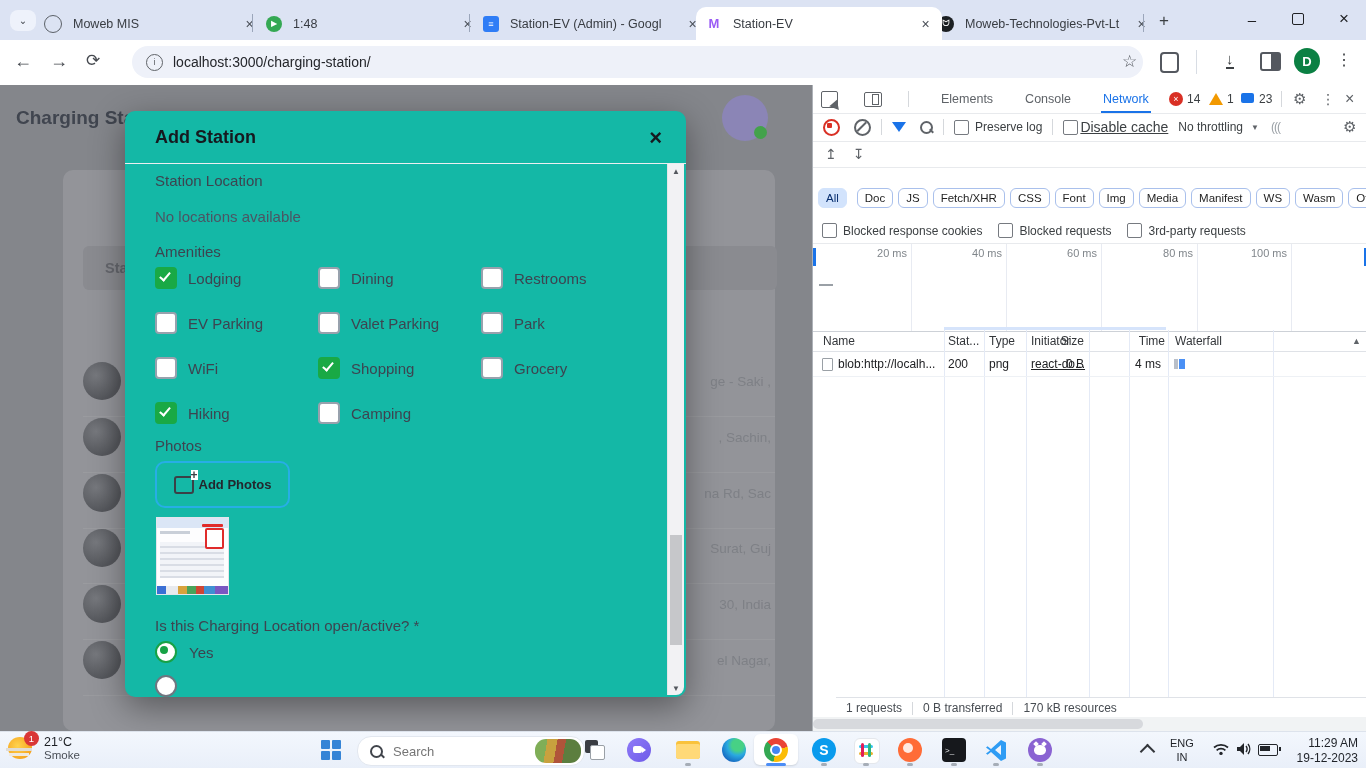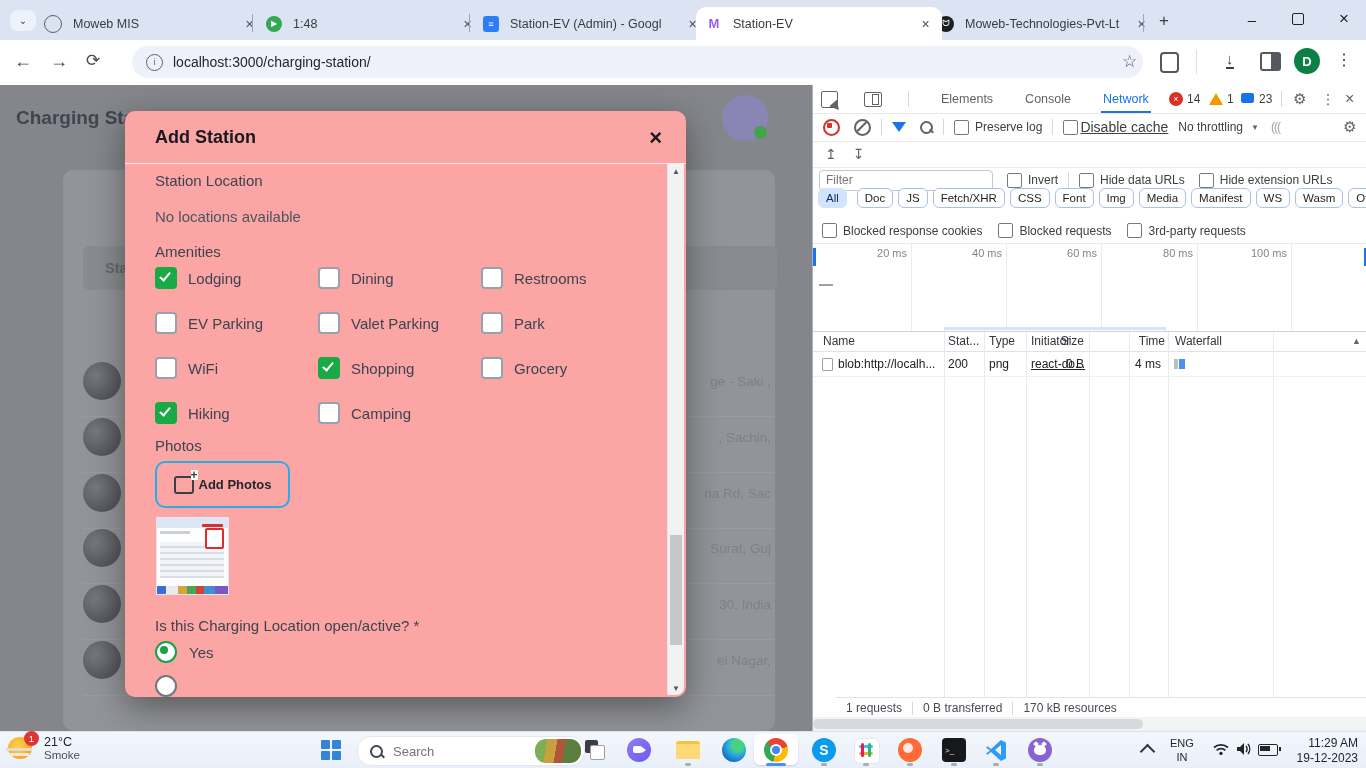--- a/index.html
+++ b/index.html
@@ -22,21 +22,21 @@
   #toolbar{position:absolute;left:0;top:40px;width:1366px;height:45px;background:#fff;border-bottom:1px solid #d8dde6;}
   .navic{color:#45494f;font-size:18px;}
   #urlpill{position:absolute;left:132px;top:6px;width:983px;height:32px;border-radius:16px;background:#eef1f9;display:flex;align-items:center;gap:10px;padding:0 14px;font-size:14px;color:#24262b;}
 
   
   #viewport{position:absolute;left:0;top:85px;width:812px;height:646px;background:#84868b;overflow:hidden;}
   .rowline{position:absolute;left:0;right:0;height:1px;background:#9a9b9f;}
   .caravatar{width:38px;height:38px;border-radius:50%;background:radial-gradient(circle at 35% 35%,#77797e,#55575c 70%);flex:0 0 auto;}
 
   
-  #modal{position:absolute;left:125px;top:111px;width:561px;height:586px;background:#fca5a5;border-radius:10px;box-shadow:0 10px 34px rgba(0,0,0,.4);z-index:10;}
+  #modal{position:absolute;left:125px;top:111px;width:561px;height:586px;background:#14b8a6;border-radius:10px;box-shadow:0 10px 34px rgba(0,0,0,.4);z-index:10;}
   .mlabel{font-size:15px;color:#3d4450;}
   .amen{display:flex;align-items:center;gap:11px;font-size:15px;color:#3d4450;}
   .cb{width:18px;height:18px;border:2px solid #98a1ad;border-radius:4px;position:relative;background:#fff;flex:0 0 auto;}
   .cb.on{background:#19a945;border-color:#19a945;}
   .cb.on::after{content:"";position:absolute;left:4.5px;top:0.5px;width:4px;height:9px;border:solid #fff;border-width:0 2.2px 2.2px 0;transform:rotate(40deg);}
   .radio{width:18px;height:18px;border:2px solid #6f7680;border-radius:50%;position:relative;background:#fff;flex:0 0 auto;}
   .radio.on{border-color:#17a245;}
   .radio.on::after{content:"";position:absolute;left:3px;top:3px;width:8px;height:8px;border-radius:50%;background:#17a245;}
   #msbar{position:absolute;right:2px;top:53px;bottom:2px;width:16px;background:#f2f2f4;border-left:1px solid #e5e6e9;border-radius:0 0 8px 0;}
   .sarrow{position:absolute;left:0;width:16px;height:14px;display:flex;align-items:center;justify-content:center;font-size:8px;color:#54585e;}
@@ -322,30 +322,20 @@
       <span style="margin-left:8px;font-size:8px;color:#5f6368;">▼</span>
       <span style="margin-left:12px;font-size:12px;color:#9aa0a6;letter-spacing:-1px;">(((</span>
       <span class="gear" style="position:absolute;left:530px;">⚙</span>
     </div>
 
     <div class="dtrow flex" style="top:56px;height:26px;border-bottom:1px solid #e8eaed;gap:16px;">
       <span style="margin-left:12px;font-size:14px;color:#5f6368;">↥</span>
       <span style="font-size:14px;color:#5f6368;">↧</span>
     </div>
 
-    <div class="dtrow flex" style="top:82px;height:26px;">
-      <input style="margin-left: 6px; width: 160px; height: 19px; border: 1px solid rgb(196, 199, 204); border-radius: 4px; font-size: 12px; padding: 0px 6px; color: rgb(32, 33, 36); outline: none; font-family: &quot;Liberation Sans&quot;, sans-serif;" placeholder="Filter">
-      <span class="dtcb" style="margin-left:14px;"></span>
-      <span style="margin-left:6px;font-size:12px;">Invert</span>
-      <span class="vsep" style="margin:0 10px;"></span>
-      <span class="dtcb"></span>
-      <span style="margin-left:6px;font-size:12px;">Hide data URLs</span>
-      <span class="dtcb" style="margin-left:14px;"></span>
-      <span style="margin-left:6px;font-size:12px;">Hide extension URLs</span>
-    </div>
 
     <div class="dtrow flex" style="top:100px;height:25px;gap:5px;">
       <span class="chip on" style="margin-left:5px;">All</span>
       <span class="vsep" style="height:14px;"></span>
       <span class="chip">Doc</span>
       <span class="chip">JS</span>
       <span class="chip">Fetch/XHR</span>
       <span class="chip">CSS</span>
       <span class="chip">Font</span>
       <span class="chip">Img</span>

